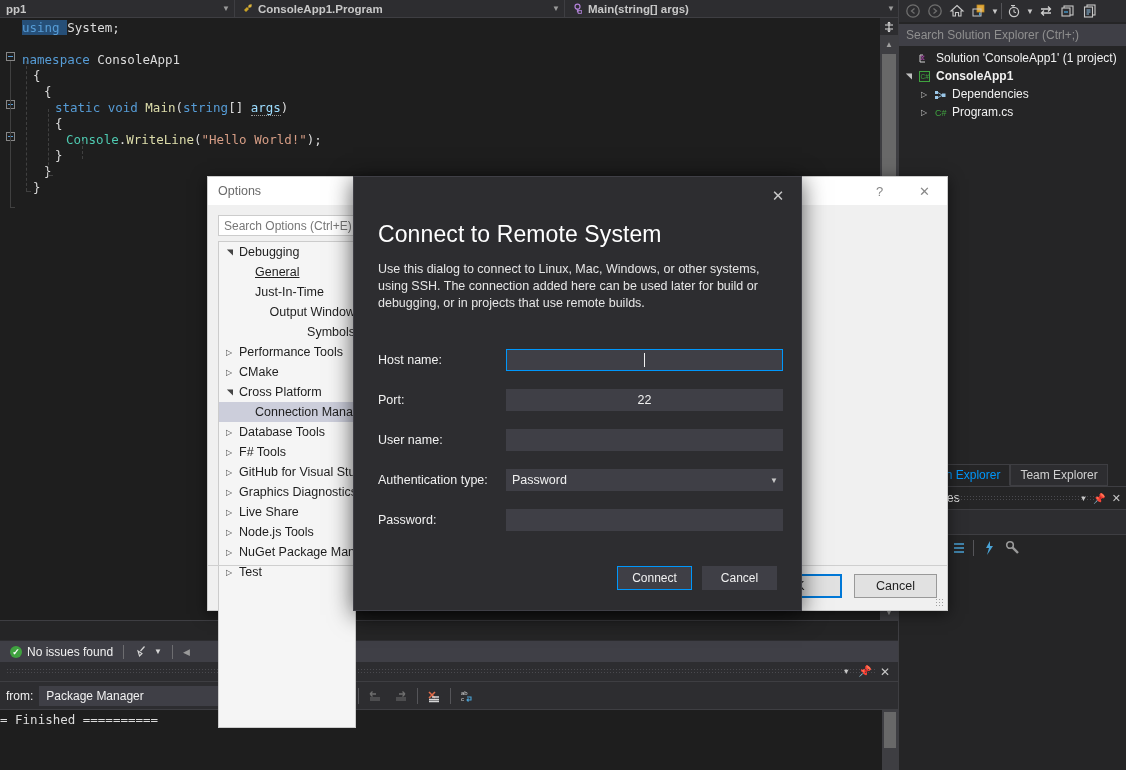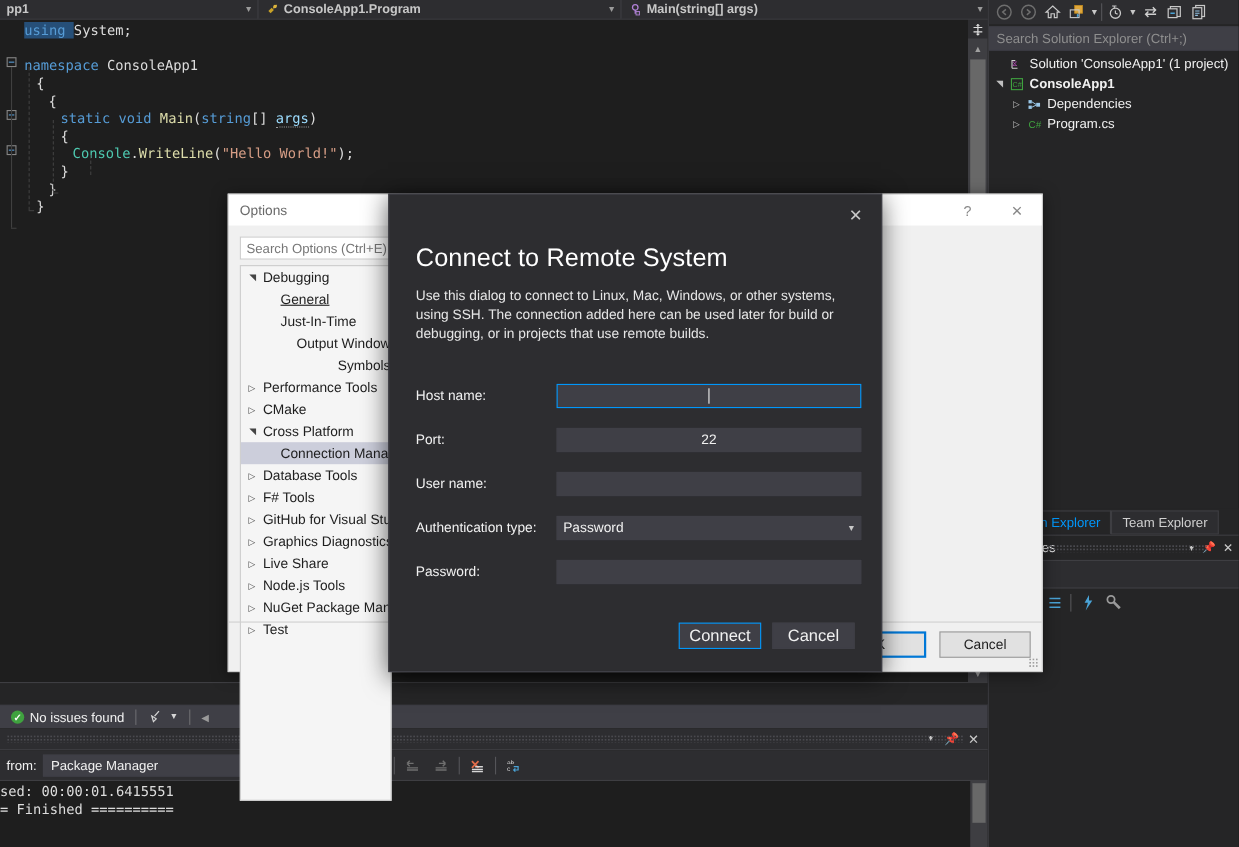--- a/index.html
+++ b/index.html
@@ -286,21 +286,21 @@
     padding: 0 4px 0 5px;
   }
   .fselect .caret { margin-left: auto; color: #c8c8c8; font-size: 8px; }
   .modal-footer {
     position: absolute; left: 0; right: 0; bottom: 20px;
     display: flex; justify-content: flex-end; gap: 10px; padding-right: 24px;
   }
   .m-btn {
     width: 75px; height: 24px; background: #3f3f46; border: 1px solid #3f3f46;
     display: flex; align-items: center; justify-content: center;
-    font-size: 15px; color: #f1f1f1;
+    font-size: 12px; color: #f1f1f1;
   }
   .m-btn.primary { border: 1px solid #0097fb; }
   svg { display: block; }
 </style>
 </head>
 <body>
 
 <div id="root">
 
   <div class="navbar">
@@ -437,21 +437,21 @@
       </div>
       <div class="tbdiv"></div>
       <div class="tbicon">
         <svg width="16" height="16" viewBox="0 0 16 16">
           <text x="2" y="7" font-size="6" fill="#d6d6d6" font-family="Liberation Sans">ab</text>
           <text x="2" y="13" font-size="6" fill="#d6d6d6" font-family="Liberation Sans">c</text>
           <path d="M8 9 L12 9 L12 12 L8.5 12 M9.5 10.5 L8 12 L9.5 13.5" stroke="#4aa3d6" stroke-width="1.1" fill="none"></path>
         </svg>
       </div>
     </div>
-    <div class="out-body" id="outbody"><div>sed: 00:00:01.6415551</div><div>= Finished ==========</div></div>
+    <div class="out-body" id="outbody"><div>= Finished ==========</div></div>
     <div class="out-sb">
         <div class="thumb"></div>
       </div>
   </div>
 
   <div class="sedock">
     <div class="se-toolbar">
       <div class="se-ico">
         <svg width="16" height="16" viewBox="0 0 16 16">
             <circle cx="8" cy="8" r="6.2" fill="none" stroke="#6e6e6e" stroke-width="1.3"></circle>

